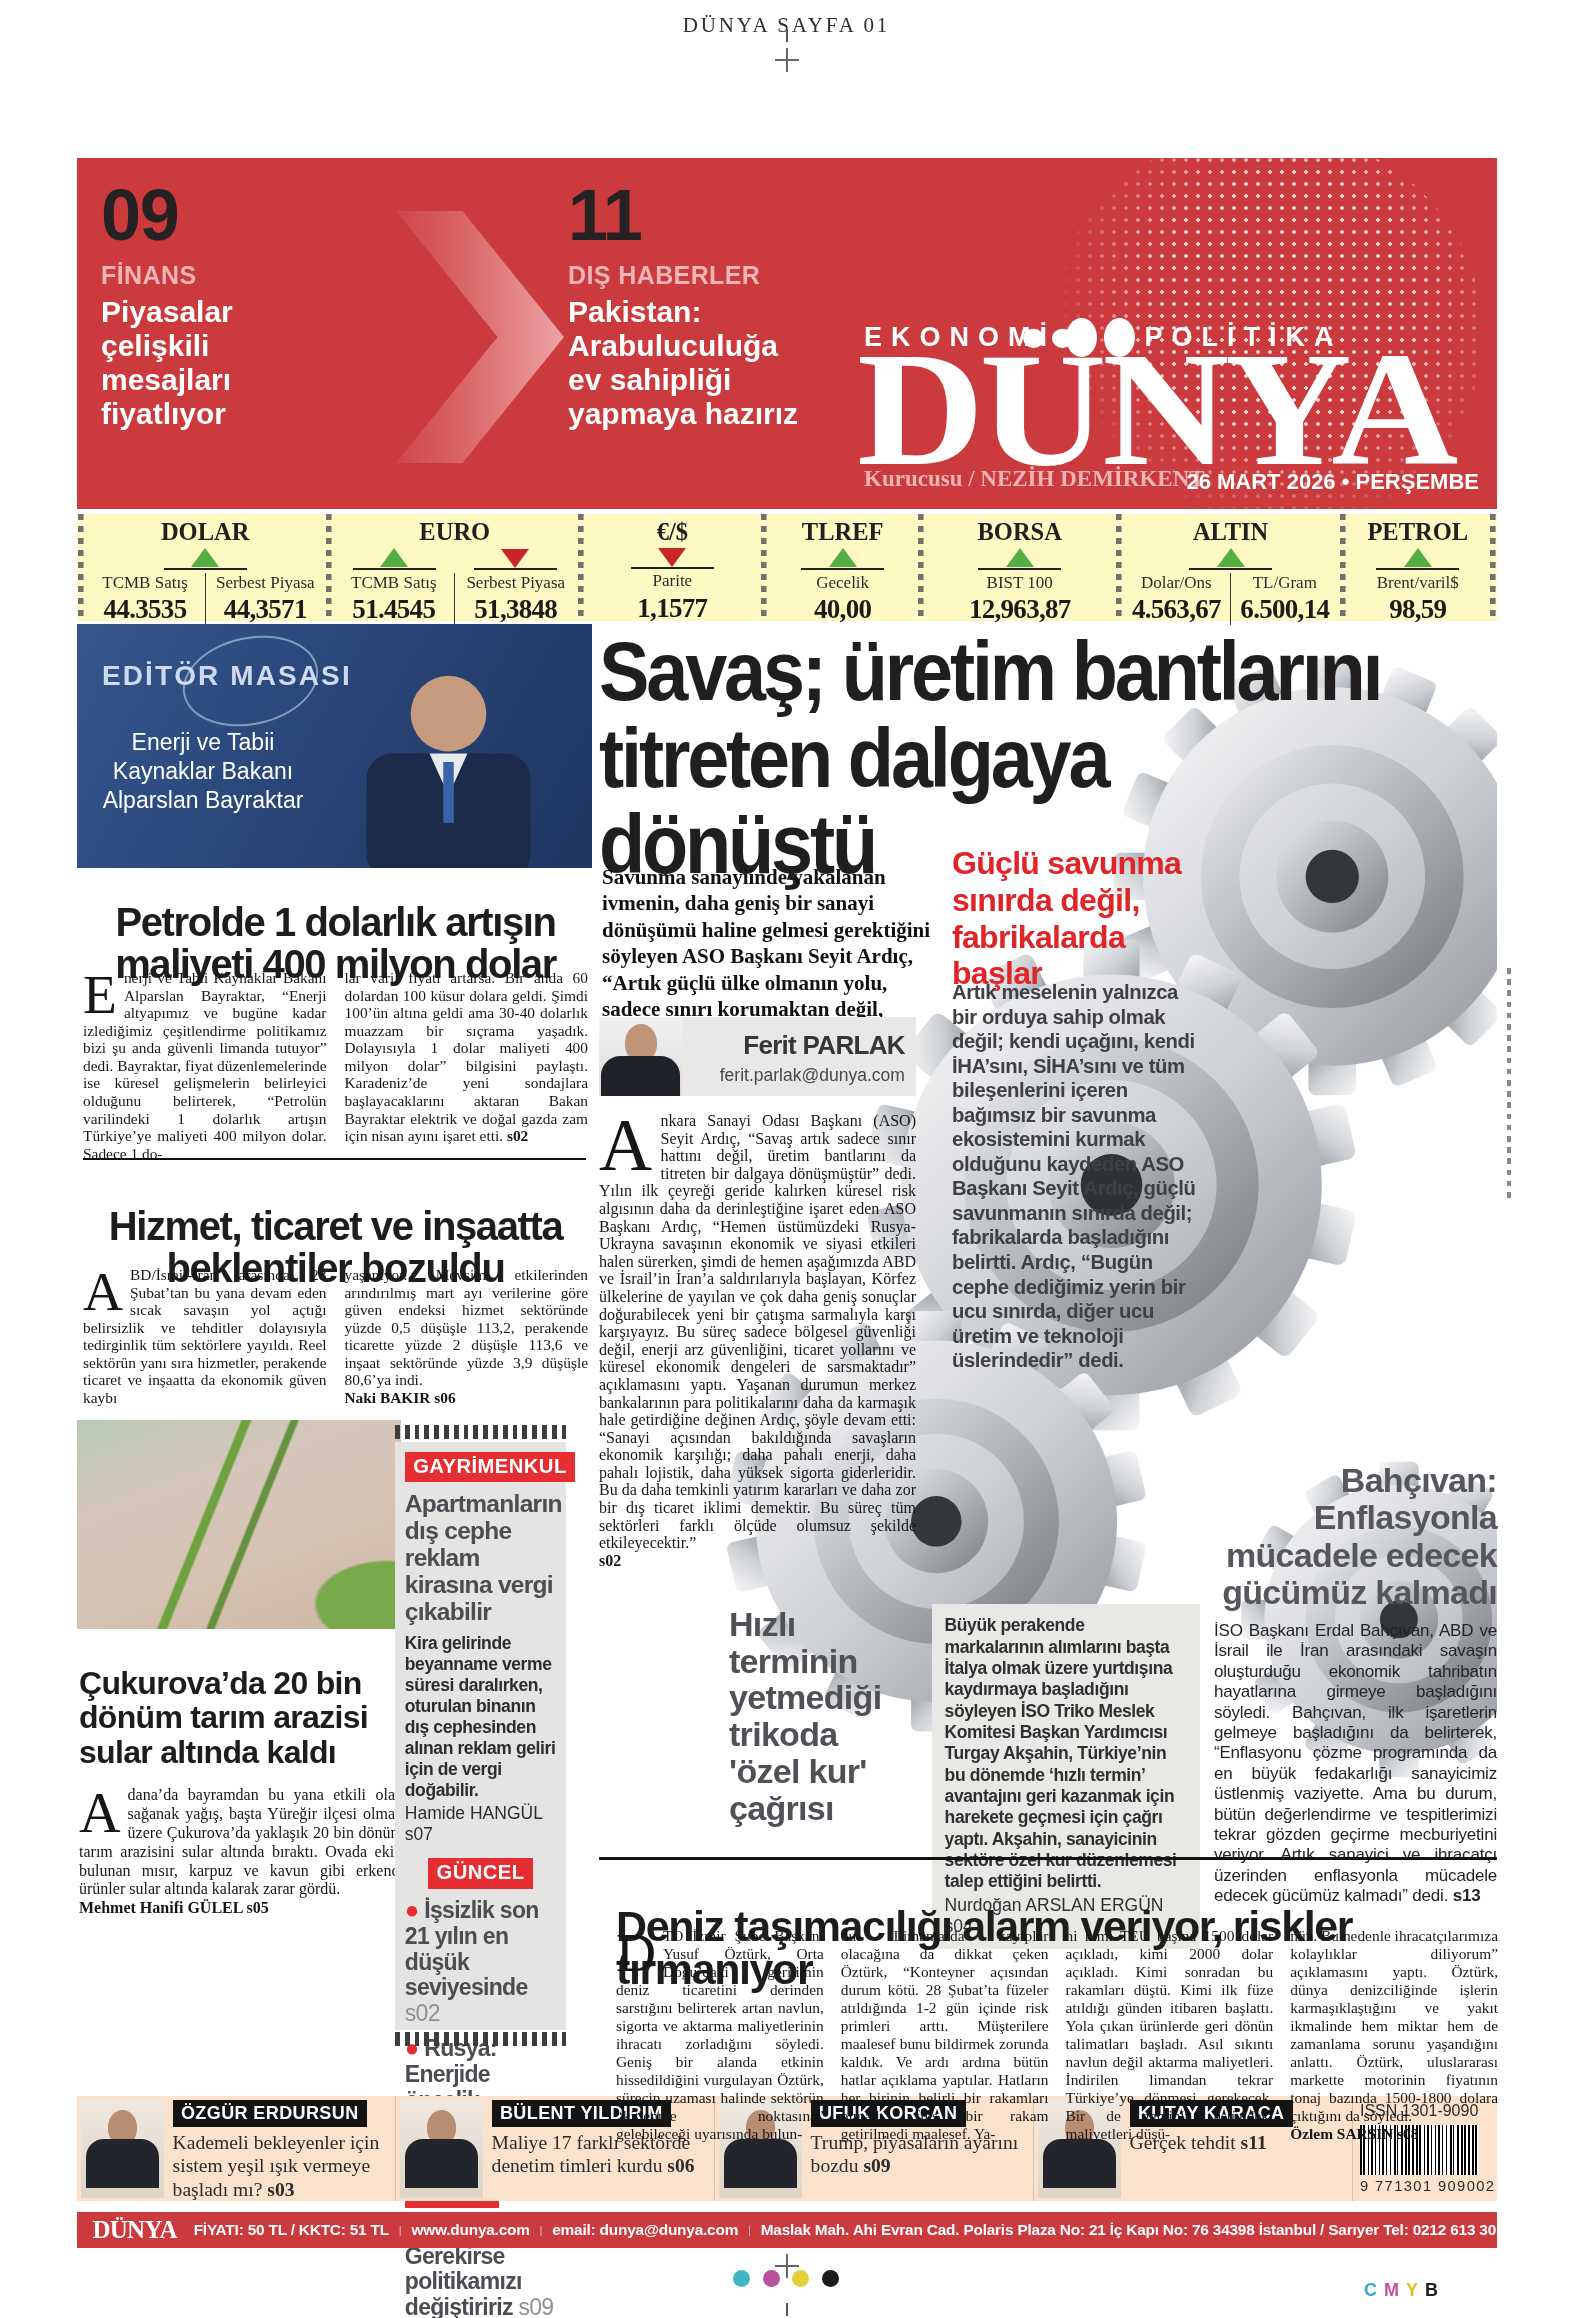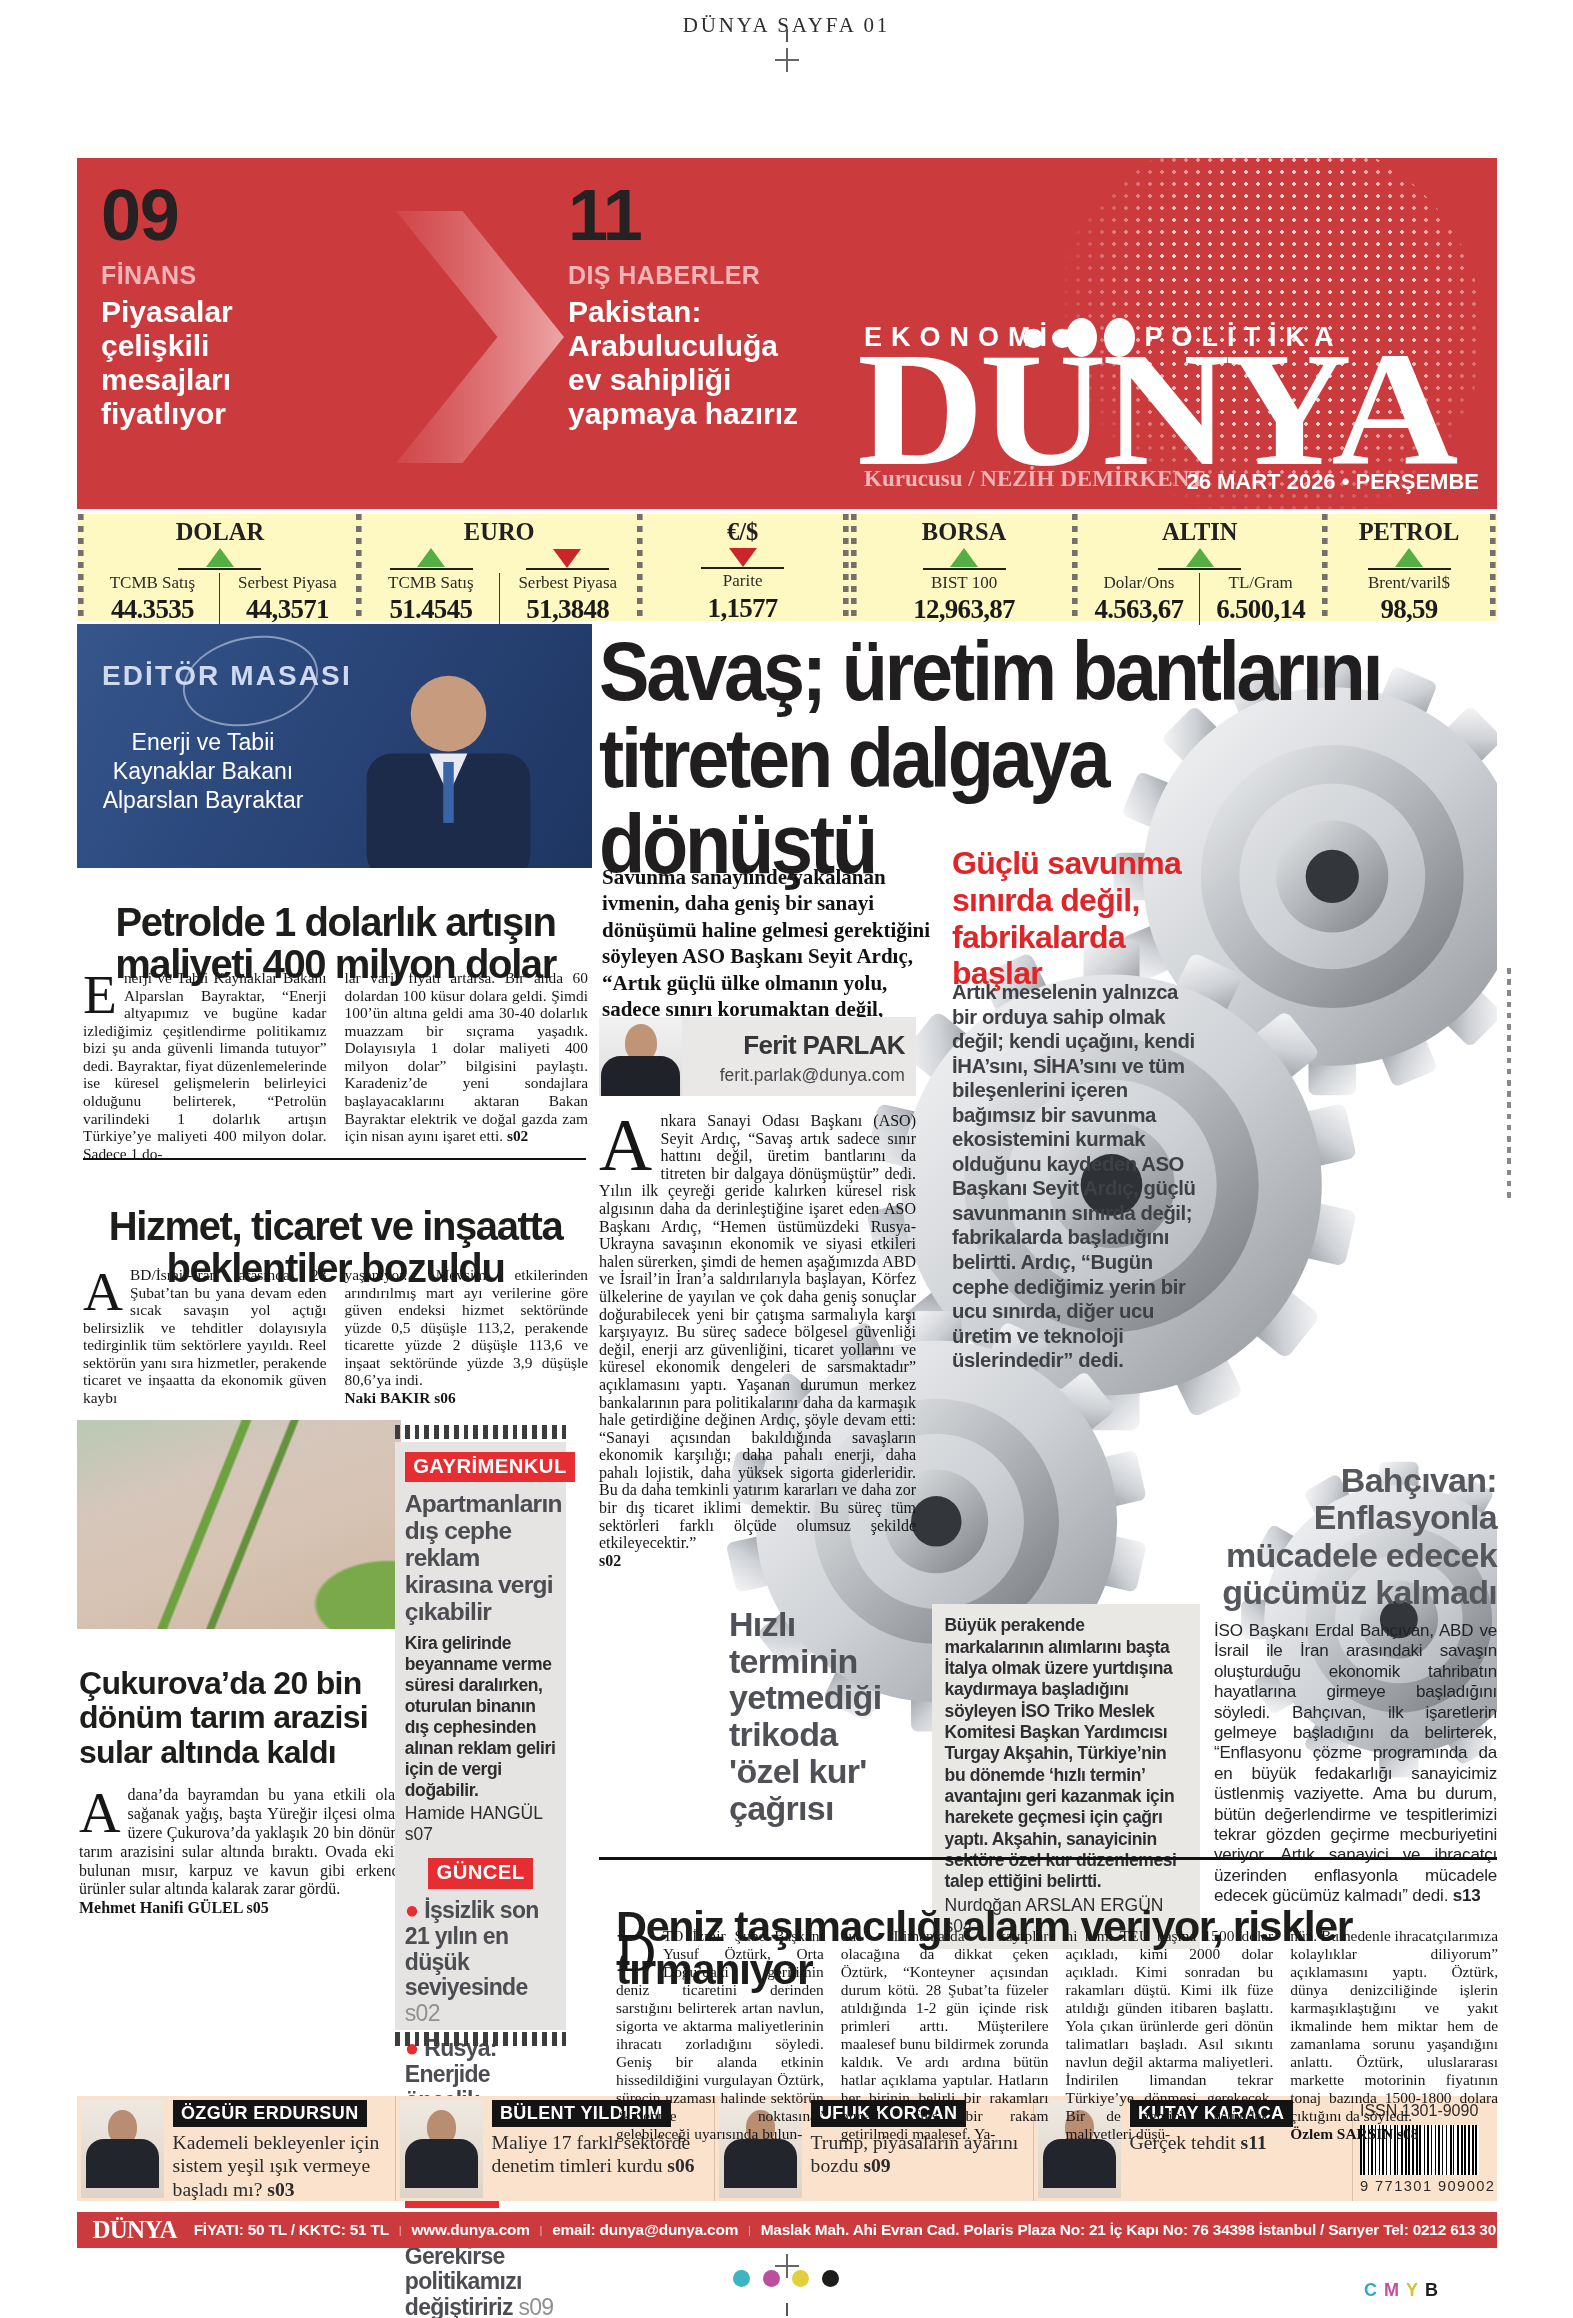--- a/index.html
+++ b/index.html
@@ -270,20 +270,35 @@
         </div>
       <div class="mk-cols">
         <div class="mk-col">
             <div class="mk-label">Parite</div>
             <div class="mk-value">1,1577</div>
           </div>
       </div>
     </div>
     <div class="vdash"></div>
 
+    <div class="mk" style="flex:2.2;">
+      <div class="mk-name">TLREF</div>
+      <div class="mk-arrows">
+          <div class="arr">
+            <div class="tri up"></div>
+            <div class="bar"></div>
+          </div>
+        </div>
+      <div class="mk-cols">
+        <div class="mk-col">
+            <div class="mk-label">Gecelik</div>
+            <div class="mk-value">40,00</div>
+          </div>
+      </div>
+    </div>
     <div class="vdash"></div>
 
     <div class="mk" style="flex:2.8;">
       <div class="mk-name">BORSA</div>
       <div class="mk-arrows">
           <div class="arr">
             <div class="tri up"></div>
             <div class="bar"></div>
           </div>
         </div>

